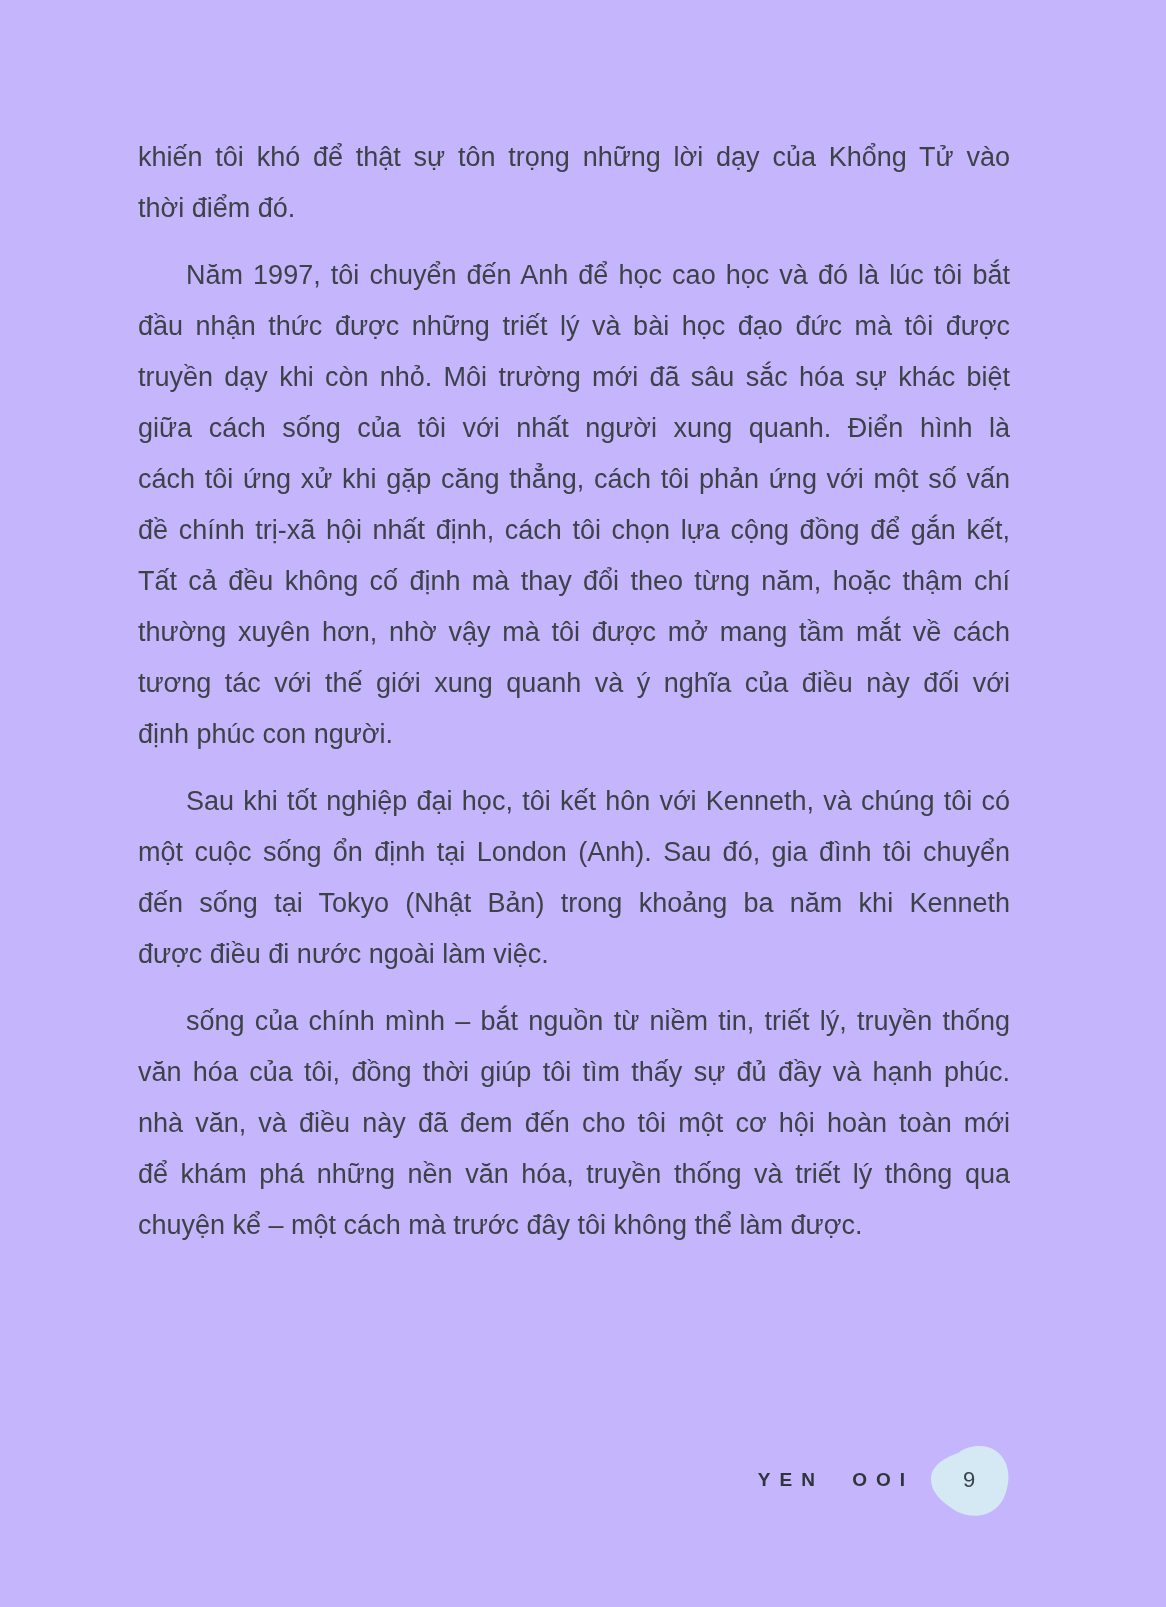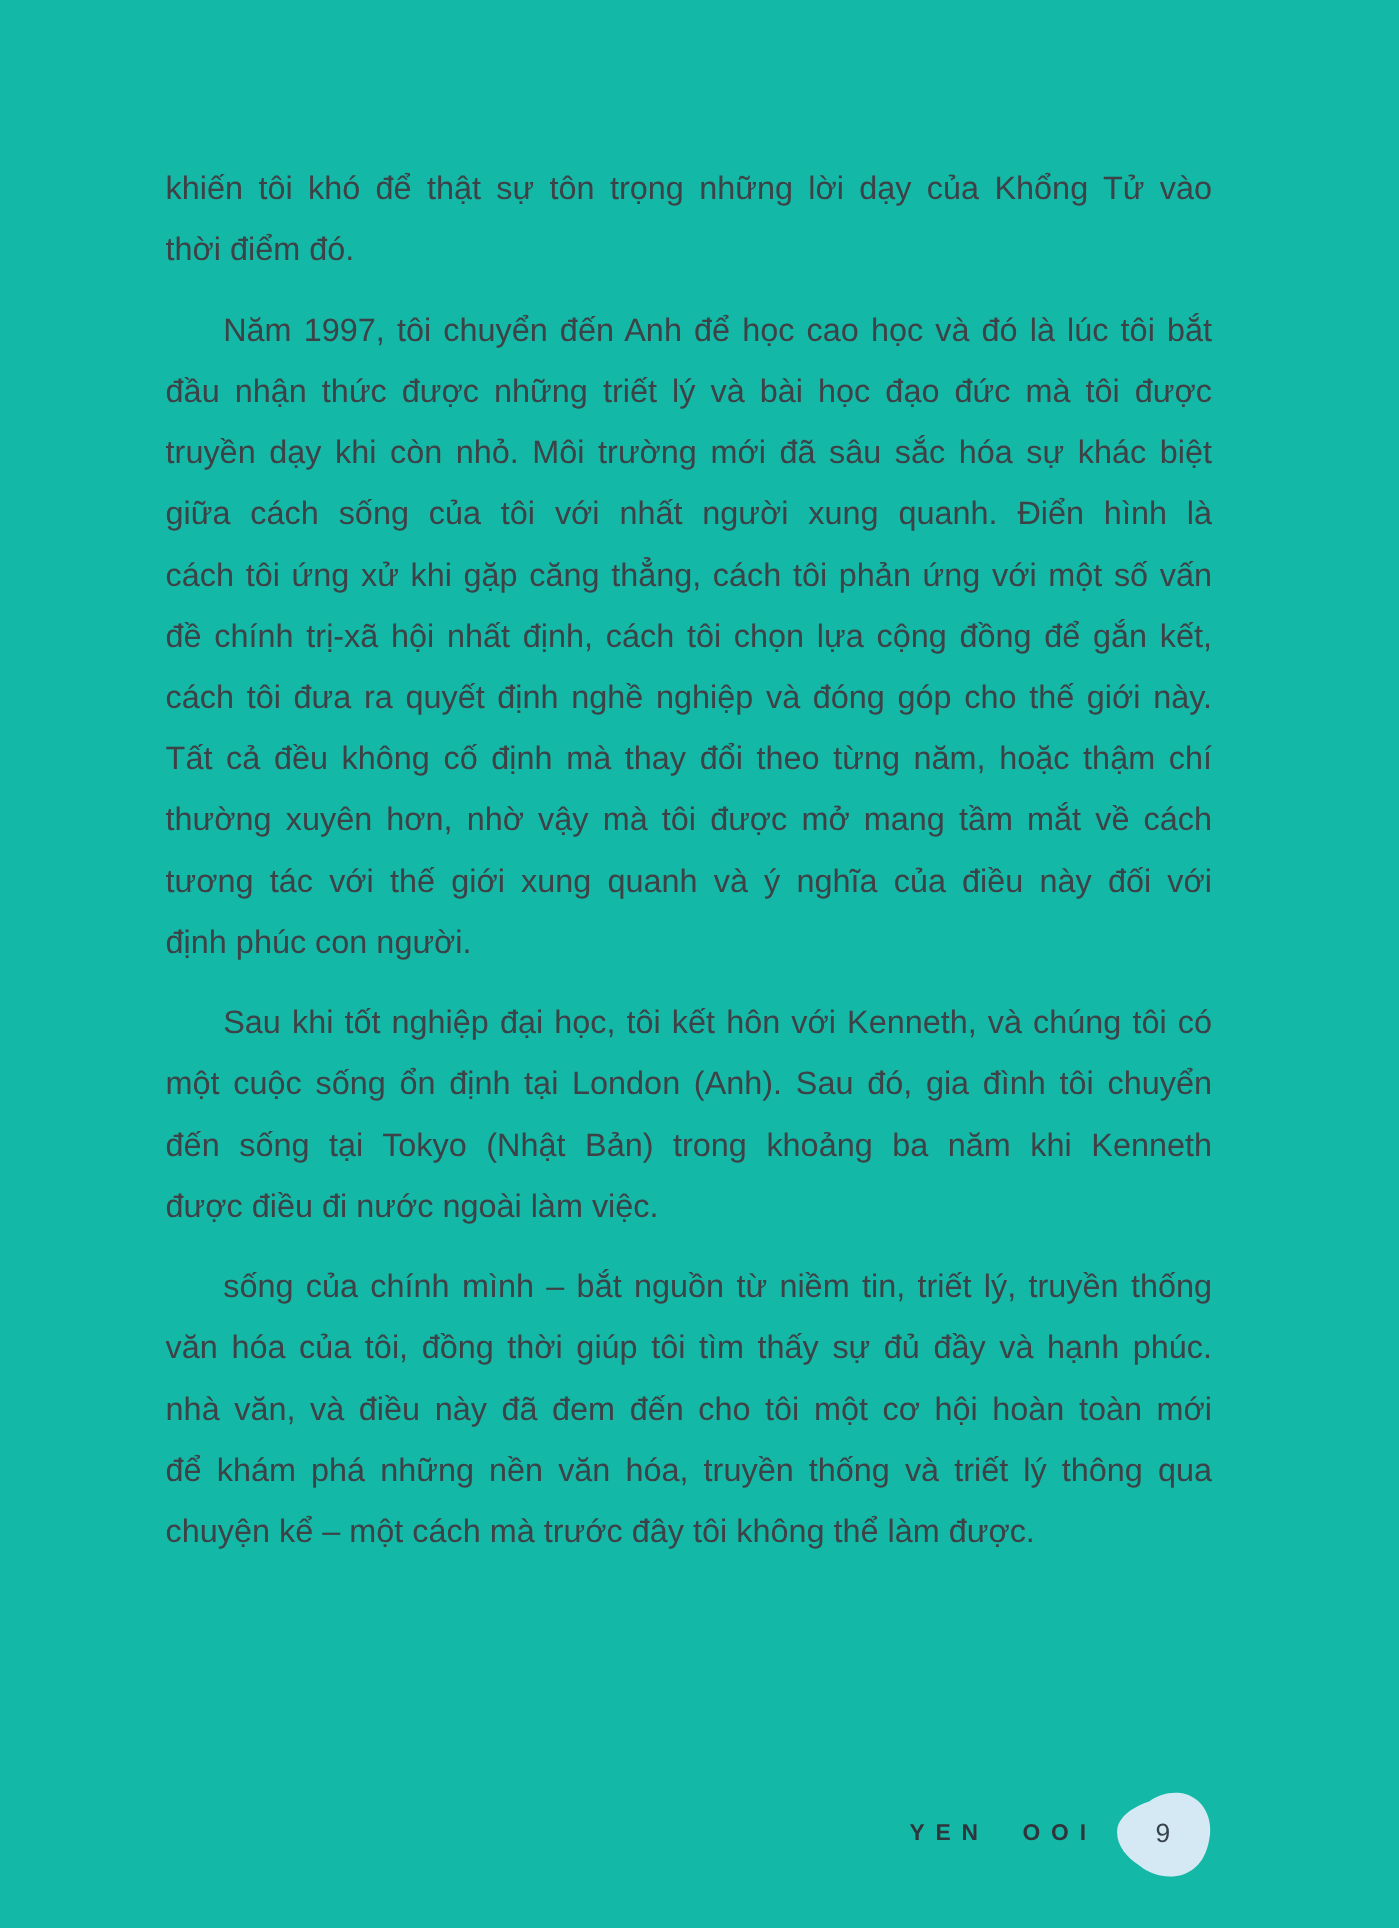--- a/index.html
+++ b/index.html
@@ -1,21 +1,21 @@
 <!DOCTYPE html>
 <html><head>
 <meta charset="utf-8">
 <style>
   * { margin: 0; padding: 0; box-sizing: border-box; }
   html, body { background: #ffffff; }
   .page {
     position: relative;
     width: 1166px;
     height: 1607px;
-    background: #14b8a6;
+    background: #c4b5fd;
     overflow: hidden;
     font-family: "Liberation Sans", "DejaVu Sans", sans-serif;
     color: #3d4247;
   }
   .text-block {
     position: absolute;
     left: 138px;
     top: 132px;
     width: 872px;
     font-size: 27px;
@@ -30,21 +30,21 @@
     height: 51px;
     overflow: hidden;
   }
   .line.last {
     text-align-last: left;
   }
   .para.indent .line:first-child { text-indent: 48px; }
   .footer {
     position: absolute;
     left: 138px;
-    top: 1491px;
+    top: 1443px;
     width: 872px;
     height: 74px;
     display: flex;
     justify-content: flex-end;
     align-items: center;
     text-align: center;
   }
   .author {
     font-size: 19px;
     font-weight: 600;
@@ -81,21 +81,20 @@
         <div class="line">khiến tôi khó để thật sự tôn trọng những lời dạy của Khổng Tử vào</div>
         <div class="line last">thời điểm đó.</div>
       </div>
       <div class="para indent">
         <div class="line">Năm 1997, tôi chuyển đến Anh để học cao học và đó là lúc tôi bắt</div>
         <div class="line">đầu nhận thức được những triết lý và bài học đạo đức mà tôi được</div>
         <div class="line">truyền dạy khi còn nhỏ. Môi trường mới đã sâu sắc hóa sự khác biệt</div>
         <div class="line">giữa cách sống của tôi với nhất người xung quanh. Điển hình là</div>
         <div class="line">cách tôi ứng xử khi gặp căng thẳng, cách tôi phản ứng với một số vấn</div>
         <div class="line">đề chính trị-xã hội nhất định, cách tôi chọn lựa cộng đồng để gắn kết,</div>
-        <div class="line">cách tôi đưa ra quyết định nghề nghiệp và đóng góp cho thế giới này.</div>
         <div class="line">Tất cả đều không cố định mà thay đổi theo từng năm, hoặc thậm chí</div>
         <div class="line">thường xuyên hơn, nhờ vậy mà tôi được mở mang tầm mắt về cách</div>
         <div class="line">tương tác với thế giới xung quanh và ý nghĩa của điều này đối với</div>
         <div class="line last">định phúc con người.</div>
       </div>
       <div class="para indent">
         <div class="line">Sau khi tốt nghiệp đại học, tôi kết hôn với Kenneth, và chúng tôi có</div>
         <div class="line">một cuộc sống ổn định tại London (Anh). Sau đó, gia đình tôi chuyển</div>
         <div class="line">đến sống tại Tokyo (Nhật Bản) trong khoảng ba năm khi Kenneth</div>
         <div class="line last">được điều đi nước ngoài làm việc.</div>

